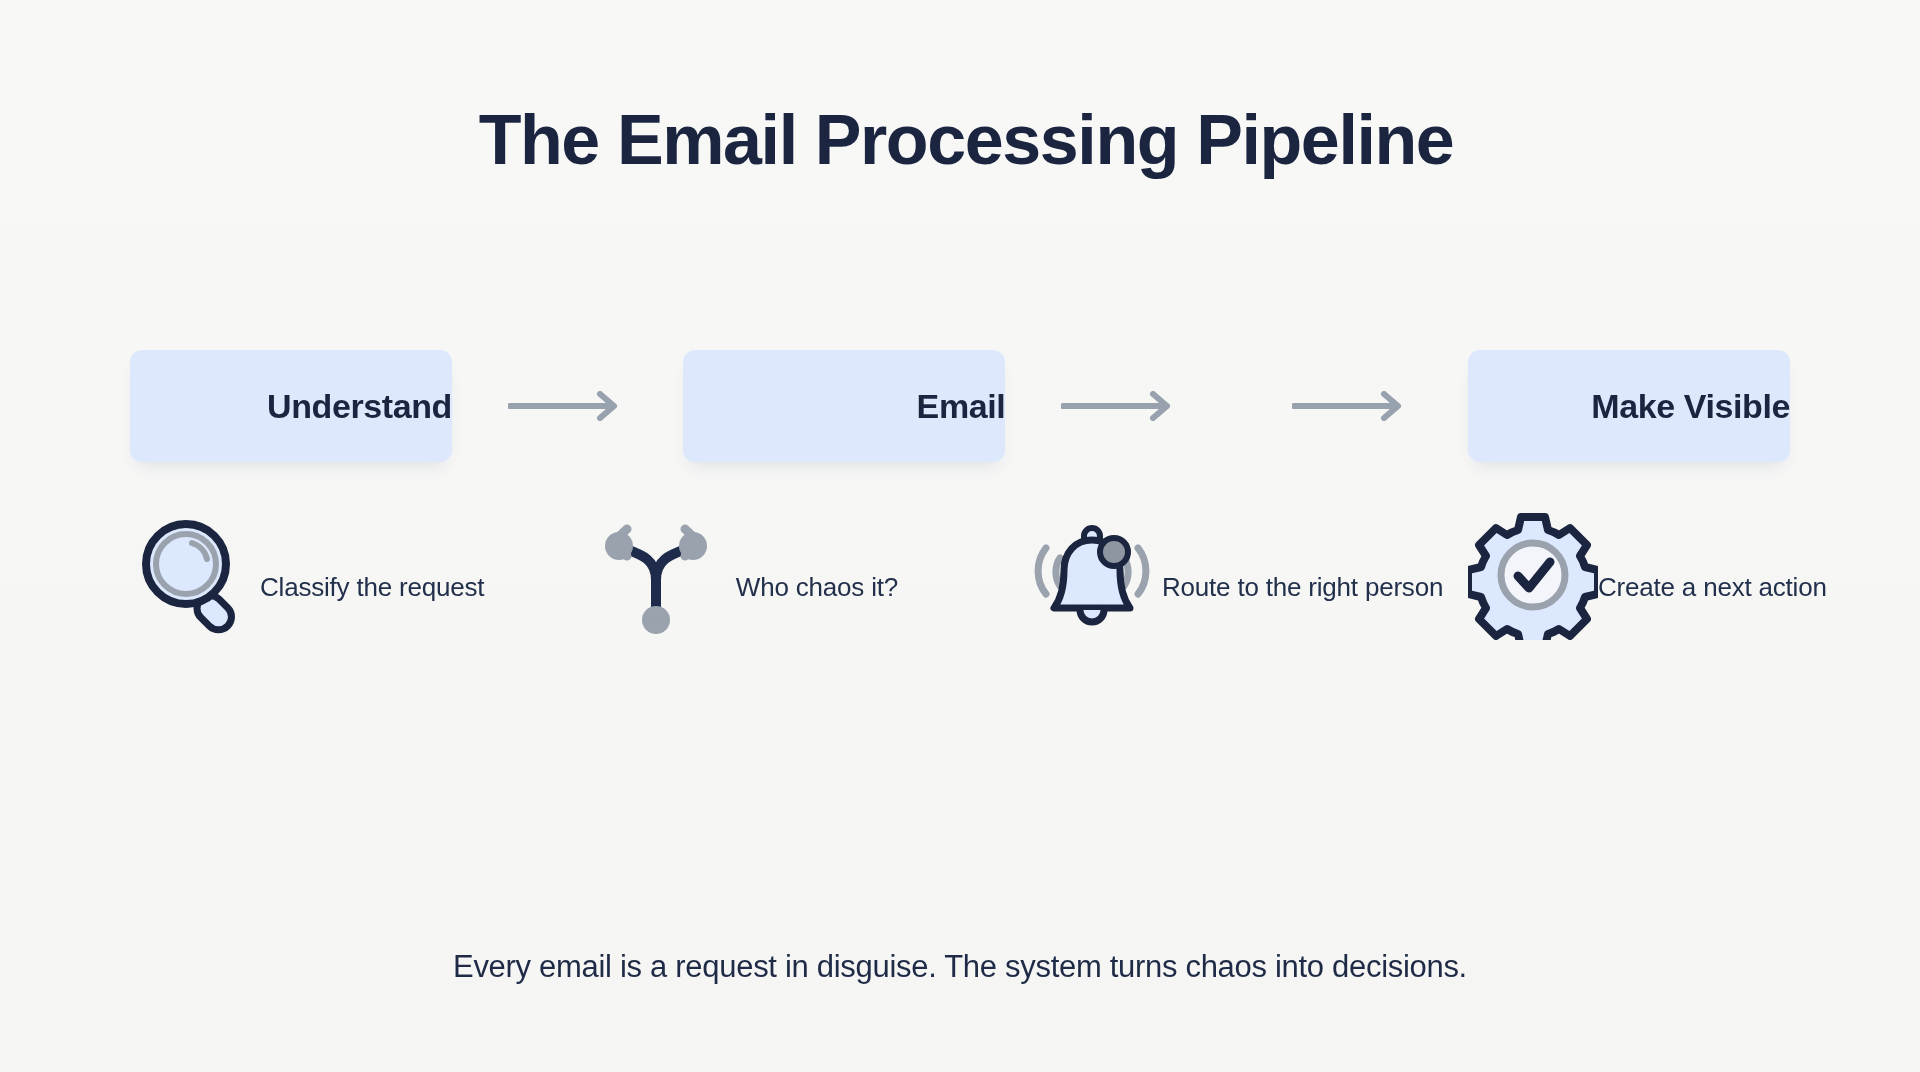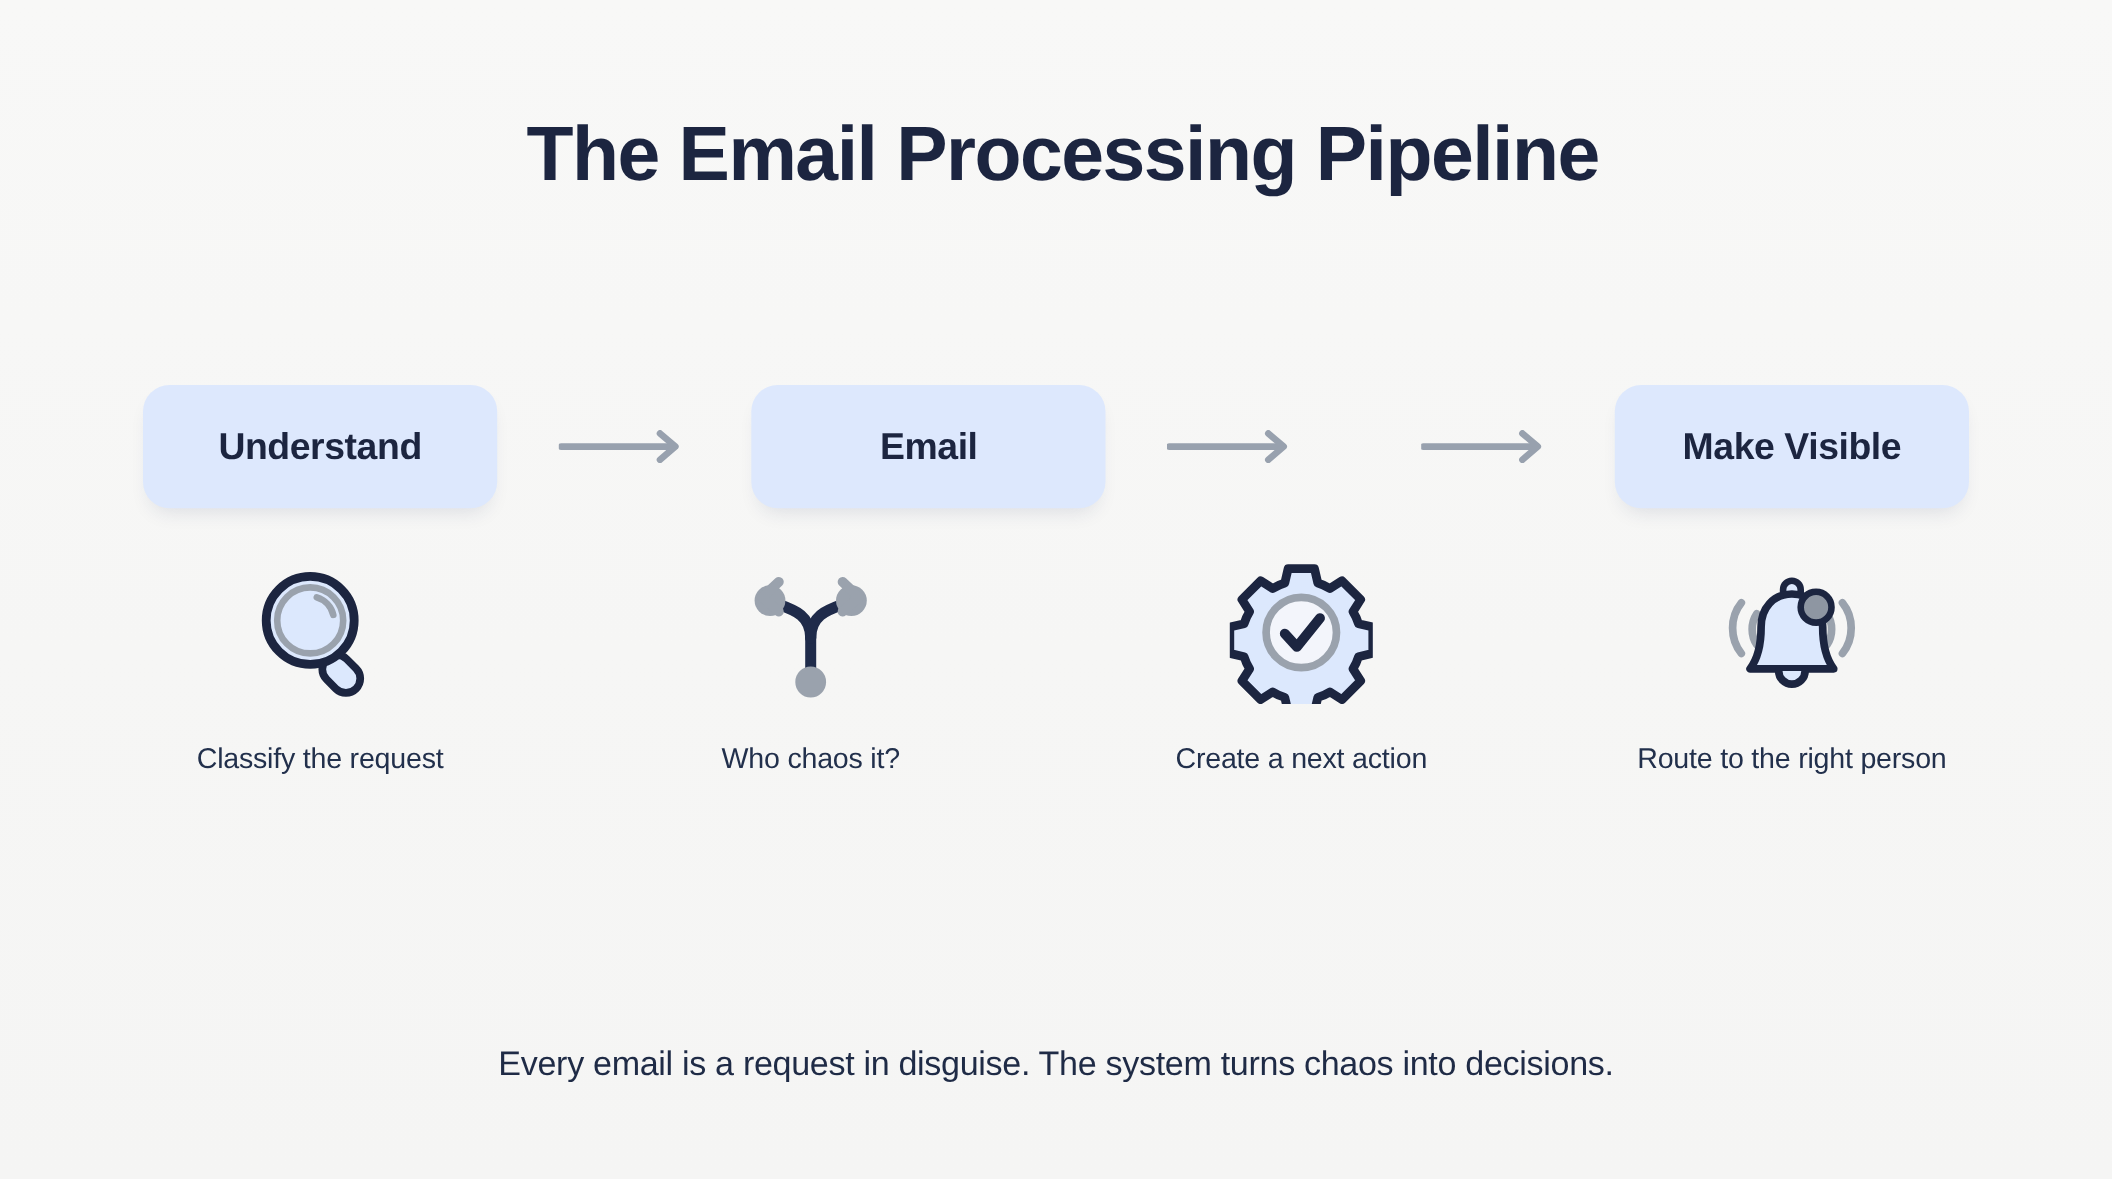--- a/index.html
+++ b/index.html
@@ -46,24 +46,24 @@
     height: 124px;
     display: flex;
     align-items: center;
     justify-content: space-between;
   }
 
   .stage-box {
     width: 322px;
     height: 112px;
     background: #dde8fd;
-    border-radius: 24px;
-    display: flex;
-    align-items: center;
-    justify-content: center;
+    border-radius: 12px;
+    display: flex;
+    align-items: center;
+    justify-content: flex-end;
     box-shadow: 0 10px 18px -8px rgba(30, 45, 90, 0.13);
     flex: 0 0 auto;
   }
 
   .stage-box-label {
     font-size: 34px;
     font-weight: 700;
     color: #1c2540;
     letter-spacing: -0.4px;
     white-space: nowrap;
@@ -85,21 +85,21 @@
     top: 500px;
     left: 130px;
     width: 1660px;
     display: flex;
     justify-content: space-between;
   }
 
   .detail-col {
     width: 322px;
     display: flex;
-    flex-direction: column;
+    flex-direction: row;
     align-items: center;
   }
 
   .detail-icon {
     height: 150px;
     width: 160px;
     display: flex;
     align-items: center;
     justify-content: center;
   }
@@ -199,20 +199,43 @@
 
           <circle cx="65" cy="110" r="14" fill="#9aa2ad"></circle>
           <circle cx="28" cy="36" r="14" fill="#9aa2ad"></circle>
           <circle cx="102" cy="36" r="14" fill="#9aa2ad"></circle>
 
           <path d="M36 19 L21 33 L36 46" stroke="#9aa2ad" stroke-width="9" stroke-linecap="round" stroke-linejoin="round" fill="none"></path>
           <path d="M94 19 L109 33 L94 46" stroke="#9aa2ad" stroke-width="9" stroke-linecap="round" stroke-linejoin="round" fill="none"></path>
         </svg>
       </div>
       <div class="detail-caption">Who chaos it?</div>
+    </div>
+
+    <div class="detail-col">
+      <div class="detail-icon">
+        <svg width="140" height="130" viewBox="0 0 140 130">
+
+          <path d="M24 38 a30 34 0 0 0 0 46" fill="none" stroke="#9aa2ad" stroke-width="7" stroke-linecap="round"></path>
+          <path d="M38 48 a18 22 0 0 0 0 28" fill="none" stroke="#9aa2ad" stroke-width="7" stroke-linecap="round"></path>
+
+          <path d="M116 38 a30 34 0 0 1 0 46" fill="none" stroke="#9aa2ad" stroke-width="7" stroke-linecap="round"></path>
+          <path d="M102 48 a18 22 0 0 1 0 28" fill="none" stroke="#9aa2ad" stroke-width="7" stroke-linecap="round"></path>
+
+          <path d="M62 26 a8 8 0 0 1 16 0 v6 h-16 z" fill="#dce8fd" stroke="#1c2540" stroke-width="6" stroke-linejoin="round"></path>
+
+          <path d="M70 30 c-17 0 -28 13 -28 30 c0 20 -4 30 -10 38 h76
+                   c-6 -8 -10 -18 -10 -38 c0 -17 -11 -30 -28 -30 z" fill="#dce8fd" stroke="#1c2540" stroke-width="7" stroke-linejoin="round"></path>
+
+          <path d="M58 100 a12 12 0 0 0 24 0" fill="#dce8fd" stroke="#1c2540" stroke-width="7" stroke-linecap="round"></path>
+
+          <circle cx="92" cy="42" r="14" fill="#8e96a2" stroke="#1c2540" stroke-width="6"></circle>
+        </svg>
+      </div>
+      <div class="detail-caption">Route to the right person</div>
     </div>
 
     <div class="detail-col">
       <div class="detail-icon">
         <svg width="130" height="130" viewBox="0 0 130 130">
           <g transform="translate(65,65)">
             <path d="M-12 -58 h24 l3 13 a46 46 0 0 1 11 5 l11 -7 l17 17 l-7 11
                      a46 46 0 0 1 5 11 l13 3 v24 l-13 3 a46 46 0 0 1 -5 11 l7 11
                      l-17 17 l-11 -7 a46 46 0 0 1 -11 5 l-3 13 h-24 l-3 -13
                      a46 46 0 0 1 -11 -5 l-11 7 l-17 -17 l7 -11
@@ -220,40 +243,17 @@
                      a46 46 0 0 1 5 -11 l-7 -11 l17 -17 l11 7
                      a46 46 0 0 1 11 -5 z" fill="#dce8fd" stroke="#1c2540" stroke-width="8" stroke-linejoin="round"></path>
             <circle cx="0" cy="0" r="32" fill="#f3f5fb" stroke="#9aa2ad" stroke-width="7"></circle>
             <path d="M-15 1 L-4 13 L17 -13" fill="none" stroke="#1c2540" stroke-width="9" stroke-linecap="round" stroke-linejoin="round"></path>
           </g>
         </svg>
       </div>
       <div class="detail-caption">Create a next action</div>
     </div>
 
-    <div class="detail-col">
-      <div class="detail-icon">
-        <svg width="140" height="130" viewBox="0 0 140 130">
-
-          <path d="M24 38 a30 34 0 0 0 0 46" fill="none" stroke="#9aa2ad" stroke-width="7" stroke-linecap="round"></path>
-          <path d="M38 48 a18 22 0 0 0 0 28" fill="none" stroke="#9aa2ad" stroke-width="7" stroke-linecap="round"></path>
-
-          <path d="M116 38 a30 34 0 0 1 0 46" fill="none" stroke="#9aa2ad" stroke-width="7" stroke-linecap="round"></path>
-          <path d="M102 48 a18 22 0 0 1 0 28" fill="none" stroke="#9aa2ad" stroke-width="7" stroke-linecap="round"></path>
-
-          <path d="M62 26 a8 8 0 0 1 16 0 v6 h-16 z" fill="#dce8fd" stroke="#1c2540" stroke-width="6" stroke-linejoin="round"></path>
-
-          <path d="M70 30 c-17 0 -28 13 -28 30 c0 20 -4 30 -10 38 h76
-                   c-6 -8 -10 -18 -10 -38 c0 -17 -11 -30 -28 -30 z" fill="#dce8fd" stroke="#1c2540" stroke-width="7" stroke-linejoin="round"></path>
-
-          <path d="M58 100 a12 12 0 0 0 24 0" fill="#dce8fd" stroke="#1c2540" stroke-width="7" stroke-linecap="round"></path>
-
-          <circle cx="92" cy="42" r="14" fill="#8e96a2" stroke="#1c2540" stroke-width="6"></circle>
-        </svg>
-      </div>
-      <div class="detail-caption">Route to the right person</div>
-    </div>
-
   </div>
 
   <div class="footnote">Every email is a request in disguise. The system turns chaos into decisions.</div>
 
 </div>
 
 </body></html>

